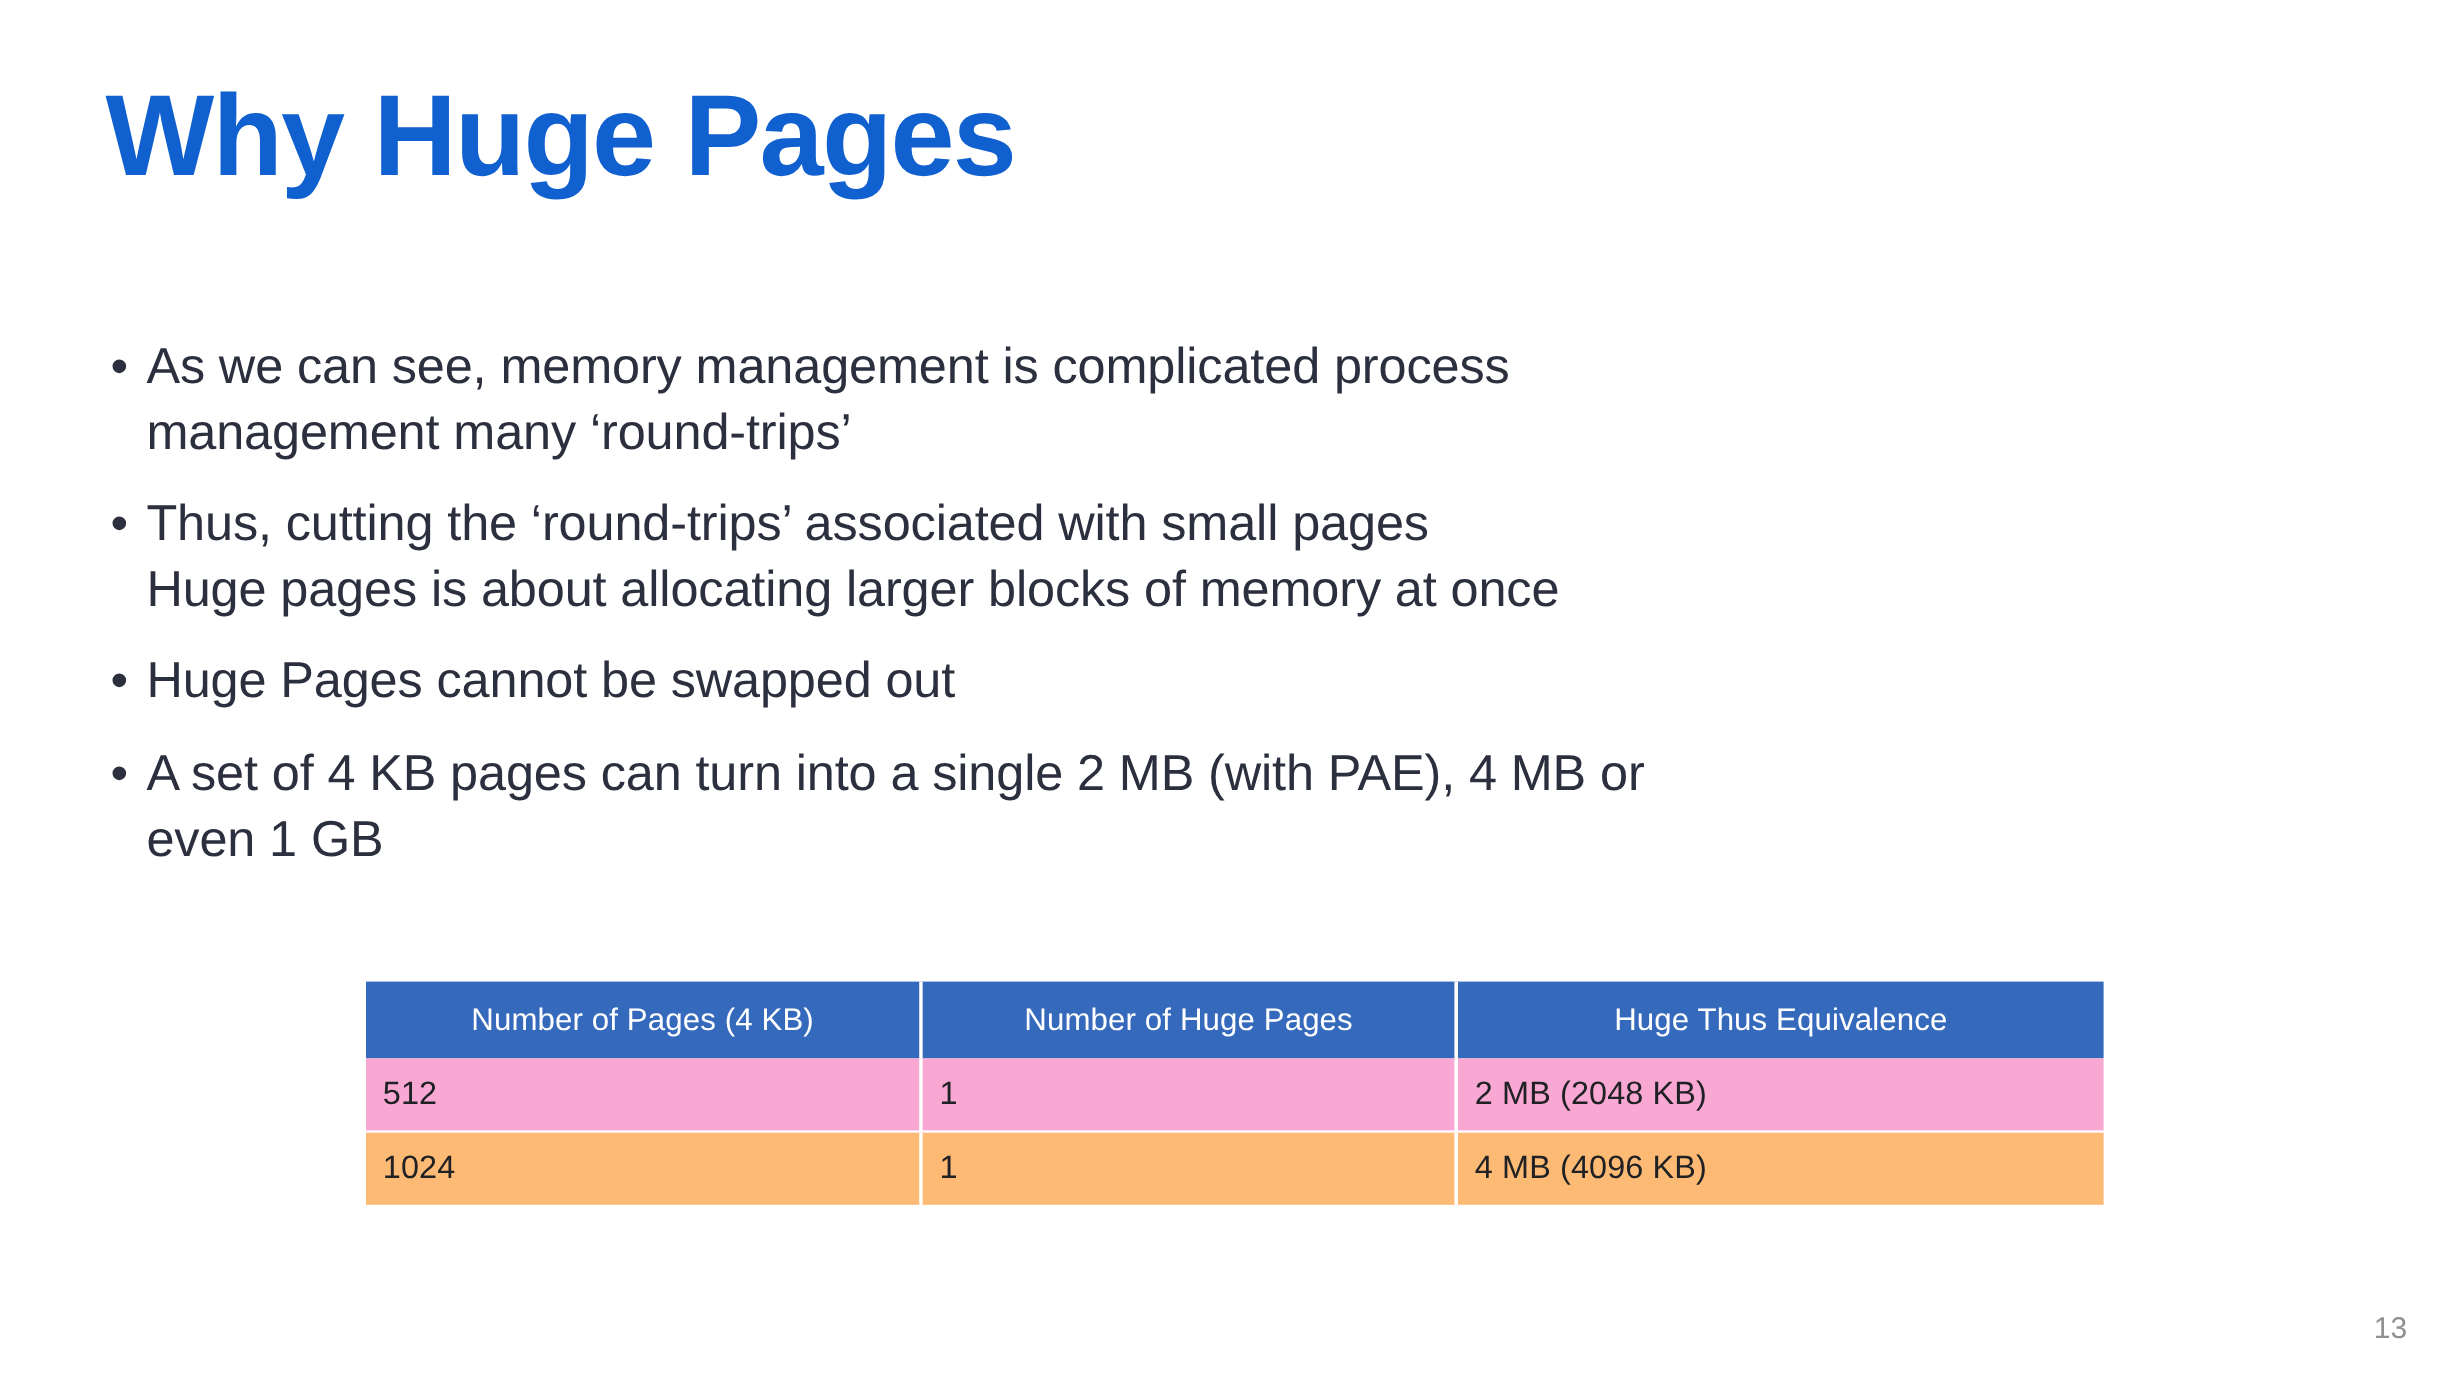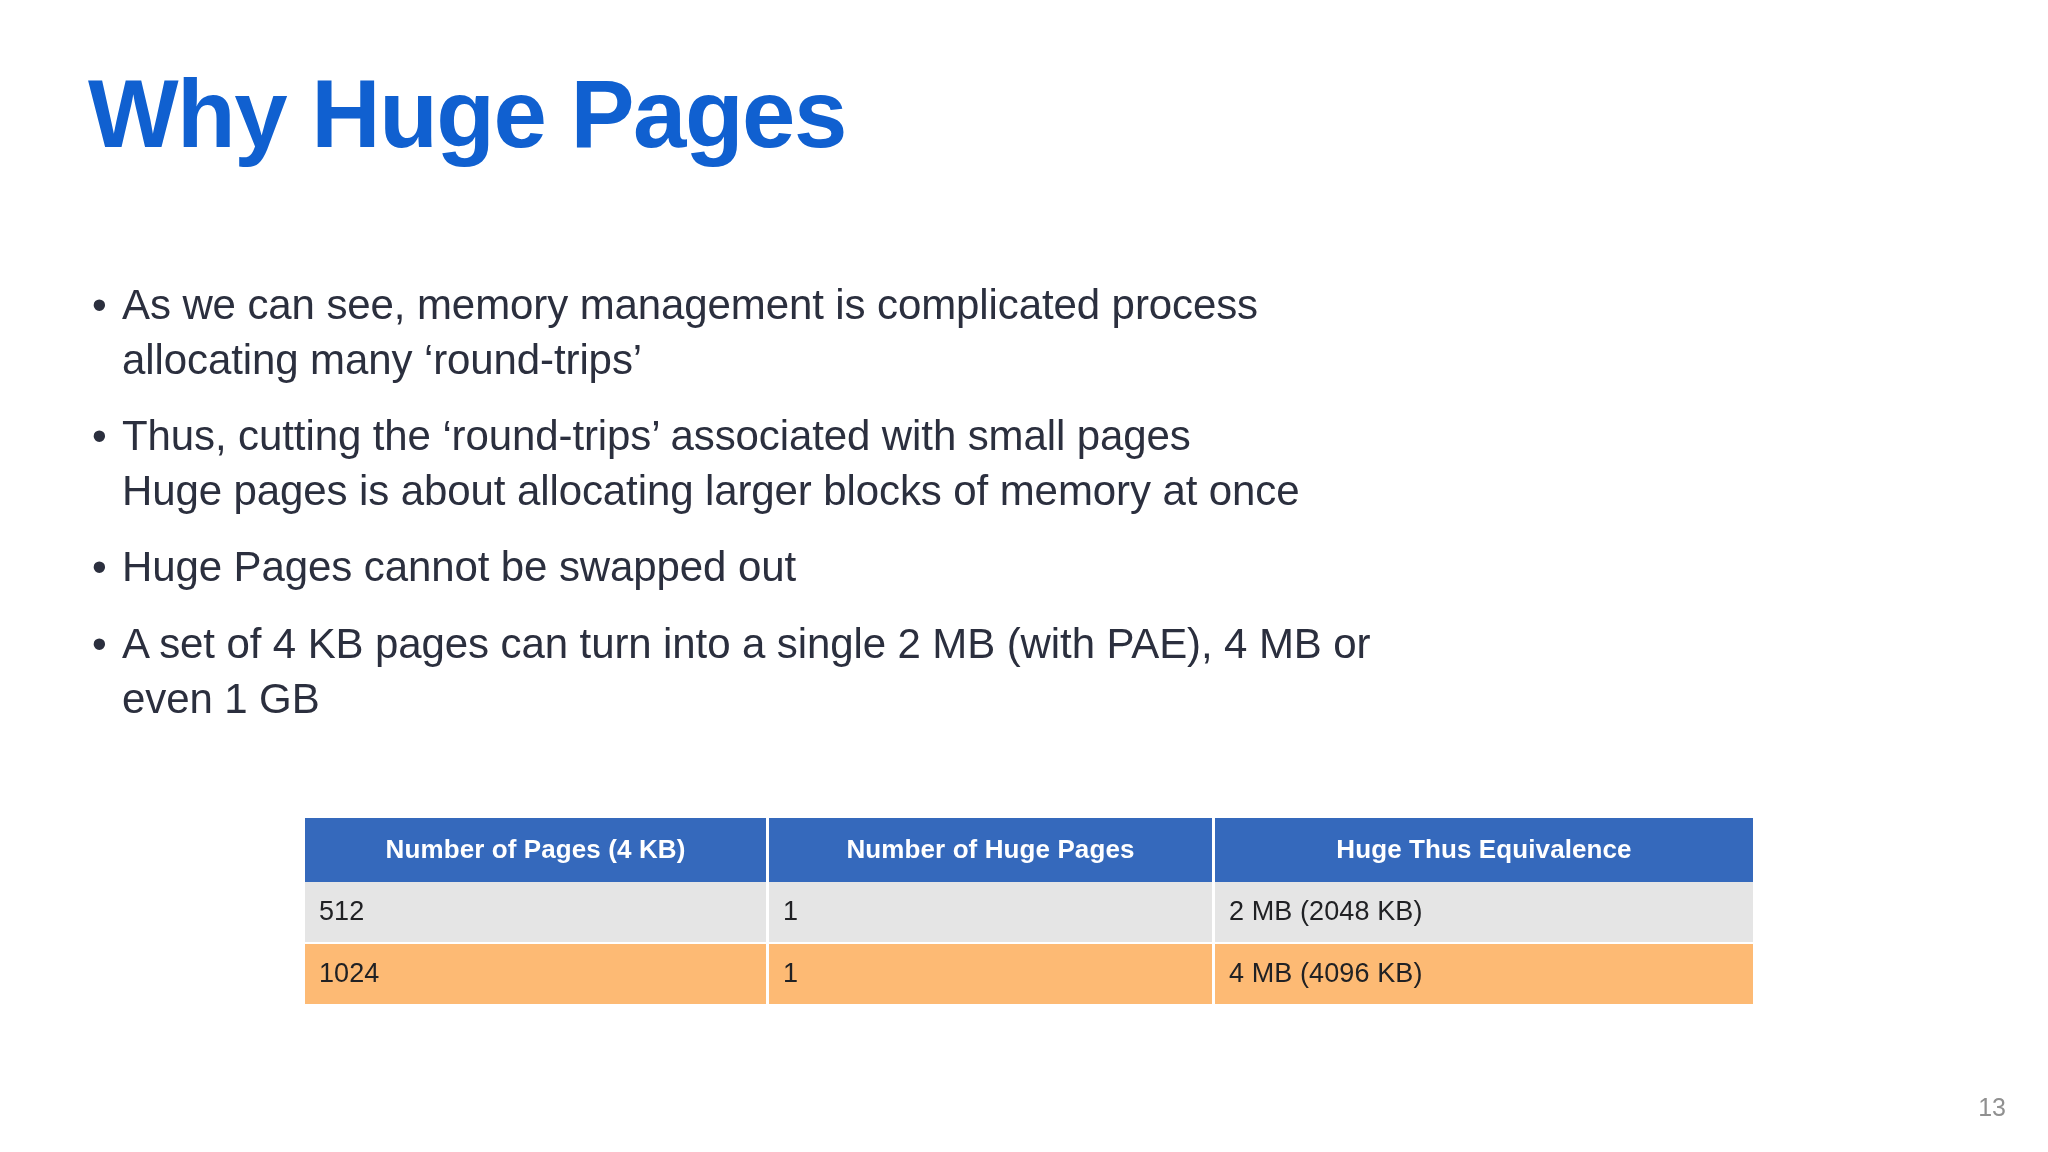--- a/index.html
+++ b/index.html
@@ -90,21 +90,21 @@
   }
 
   table.data-table col.c1 { width: 464px; }
   table.data-table col.c2 { width: 446px; }
   table.data-table col.c3 { width: 538px; }
 
   table.data-table thead th {
     background: #3569bc;
     color: #ffffff;
     font-size: 26px;
-    font-weight: 700;
+    font-weight: 400;
     text-align: center;
     padding: 16px 10px 17px 10px;
     border-right: 3px solid #ffffff;
     letter-spacing: 0.1px;
   }
   table.data-table thead th:last-child {
     border-right: none;
   }
 
   table.data-table tbody td {
@@ -115,21 +115,21 @@
     padding: 14px 0 15px 14px;
     border-right: 3px solid #ffffff;
     border-bottom: 2px solid #ffffff;
     letter-spacing: 0.1px;
   }
   table.data-table tbody td:last-child {
     border-right: none;
   }
 
   table.data-table tbody tr.row-odd td {
-    background: #e5e5e5;
+    background: #f9a8d4;
     margin-left: 15px;
   }
   table.data-table tbody tr.row-even td {
     background: #fdba74;
   }
   table.data-table tbody tr:last-child td {
     border-bottom: none;
   }
 
   
@@ -148,21 +148,21 @@
 <div class="slide">
 
   <div class="slide-title">Why Huge Pages</div>
 
   <div class="body-list">
 
     <div class="bullet-row">
       <span class="bullet-dot">•</span>
       <span class="bullet-text">
         <span class="line">As we can see, memory management is complicated process</span>
-        <span class="line">allocating many ‘round-trips’</span>
+        <span class="line">management many ‘round-trips’</span>
       </span>
     </div>
 
     <div class="bullet-row">
       <span class="bullet-dot">•</span>
       <span class="bullet-text">
         <span class="line">Thus, cutting the ‘round-trips’ associated with small pages</span>
         <span class="line">Huge pages is about allocating larger blocks of memory at once</span>
       </span>
     </div>

